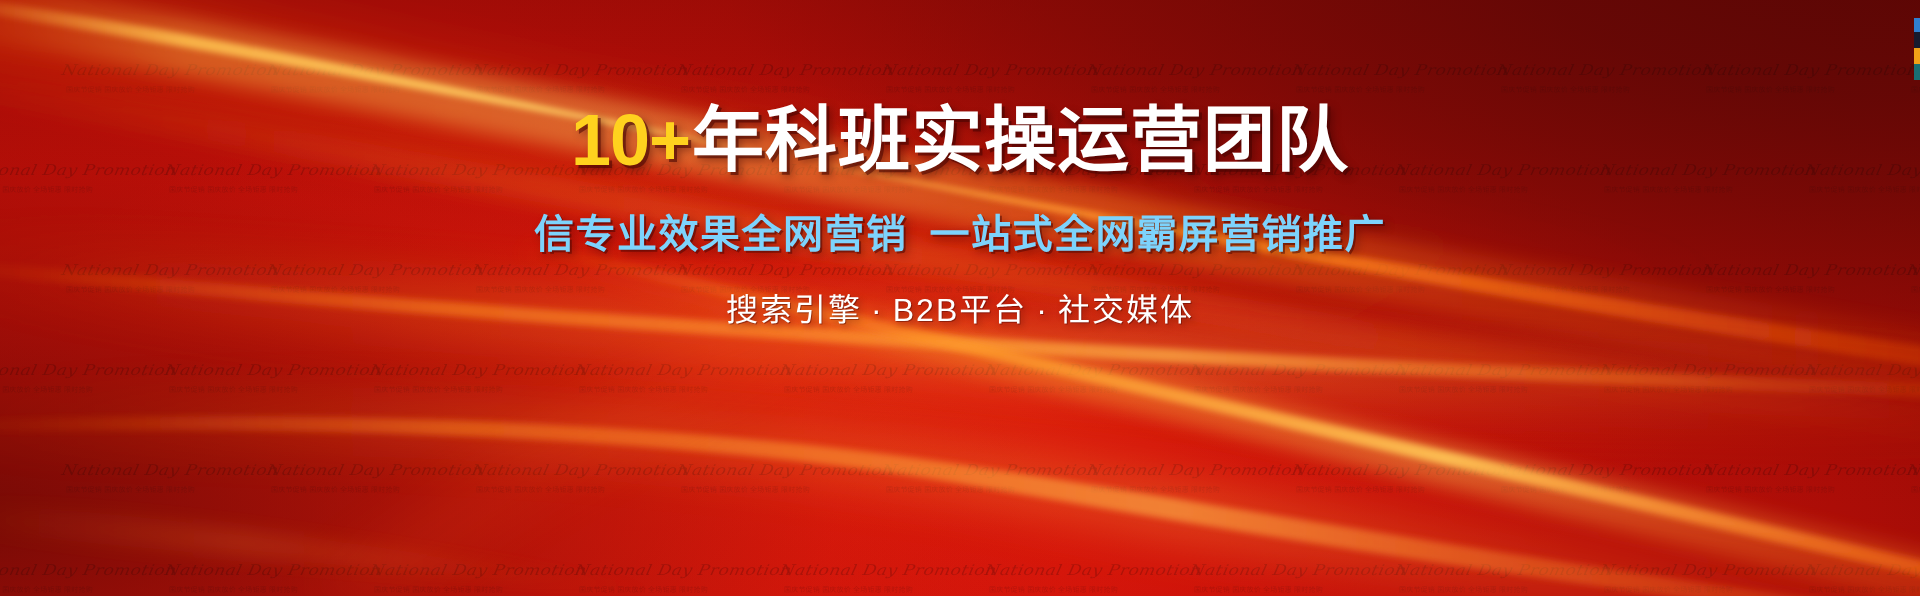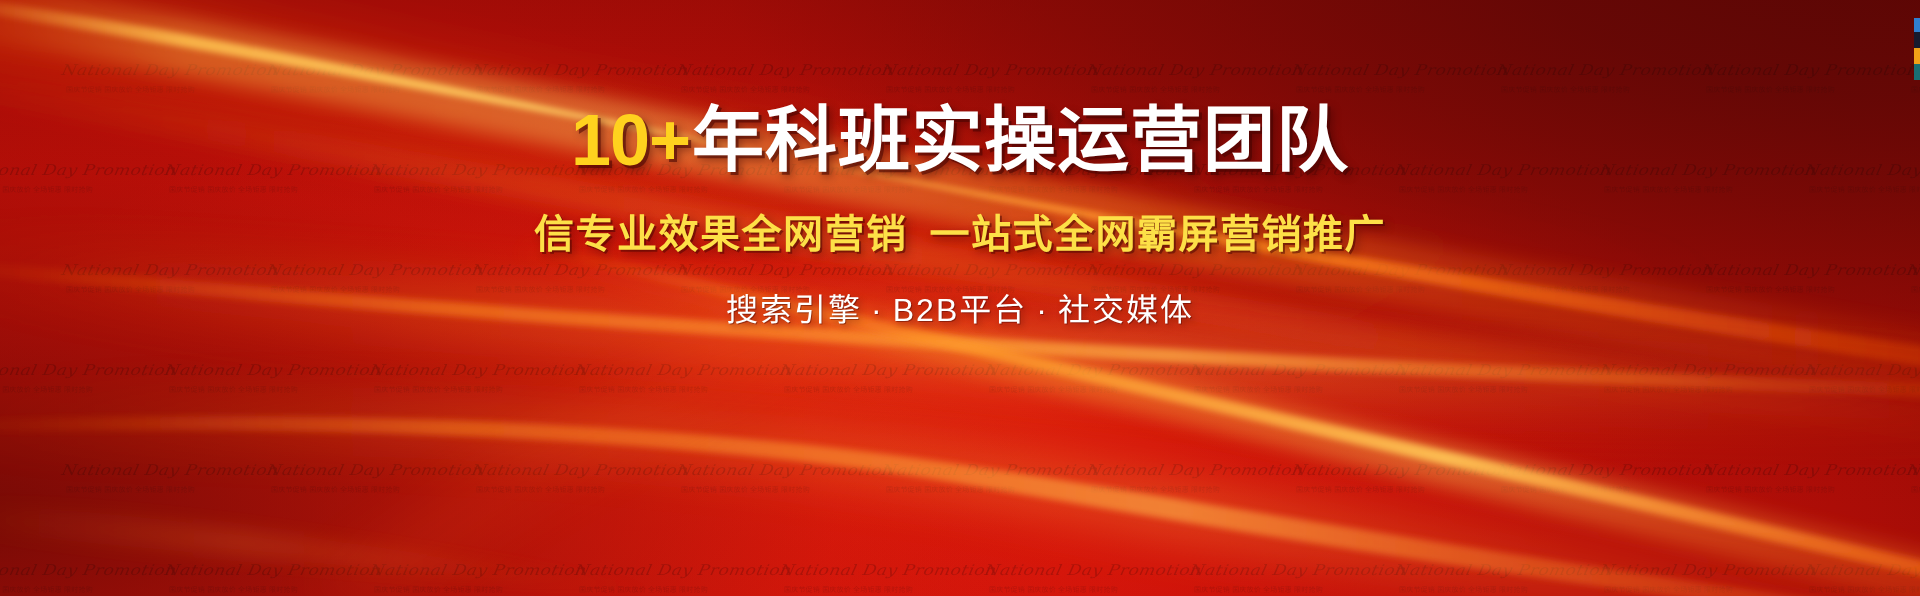--- a/index.html
+++ b/index.html
@@ -123,21 +123,21 @@
     margin-right: 2px;
   }
   .headline .hl-rest {
     color: #ffffff;
   }
 
   .subline {
     margin-top: 26px;
     font-size: 40px;
     font-weight: bold;
-    color: #fde047;
+    color: #7dd3fc;
     letter-spacing: 1.5px;
     white-space: nowrap;
     text-shadow:
       2px 2px 0 rgba(70,4,2,0.50),
       4px 4px 8px rgba(50,2,1,0.40);
   }
   .subline .sl-gap { display: inline-block; width: 22px; }
 
   .tagline {
     margin-top: 24px;

